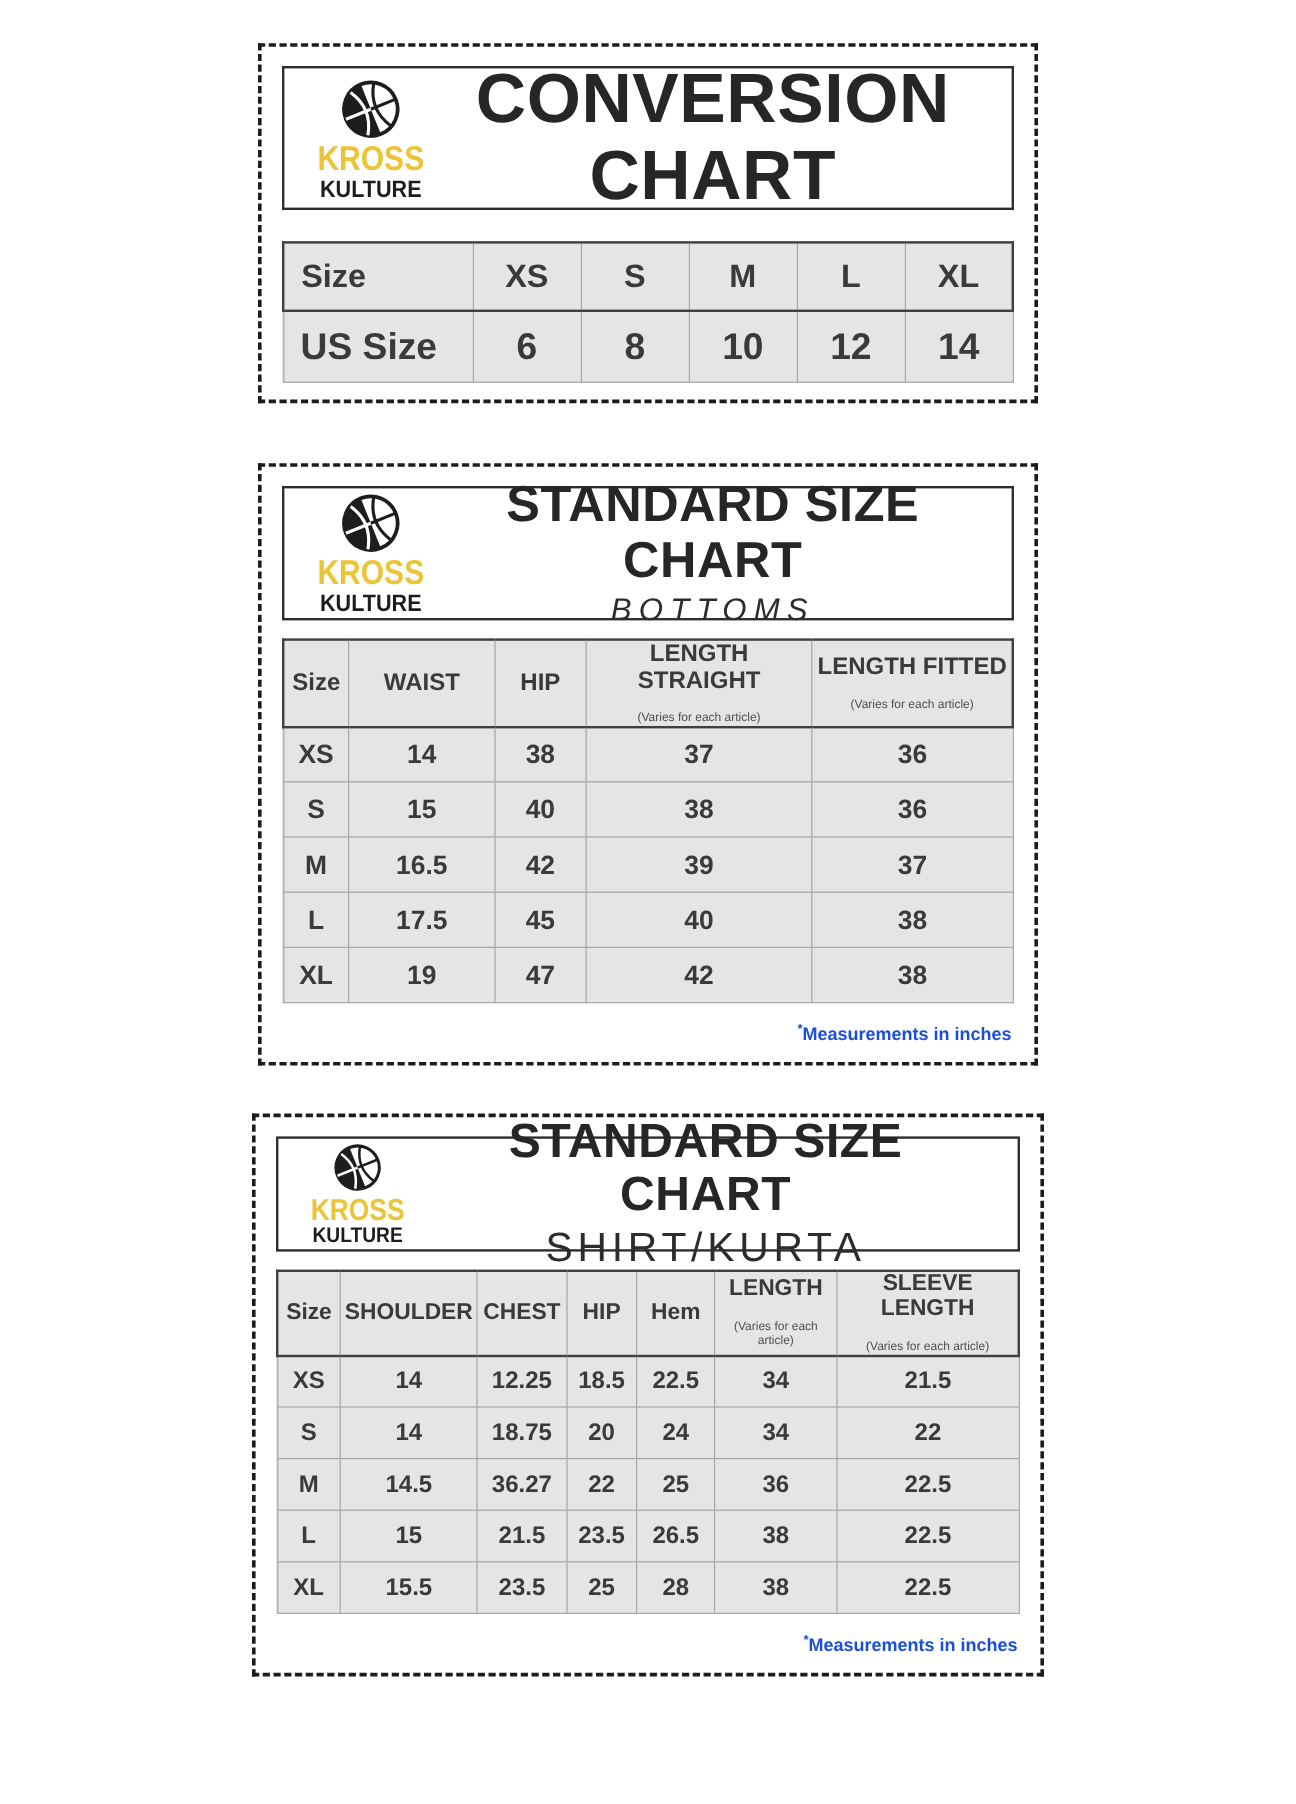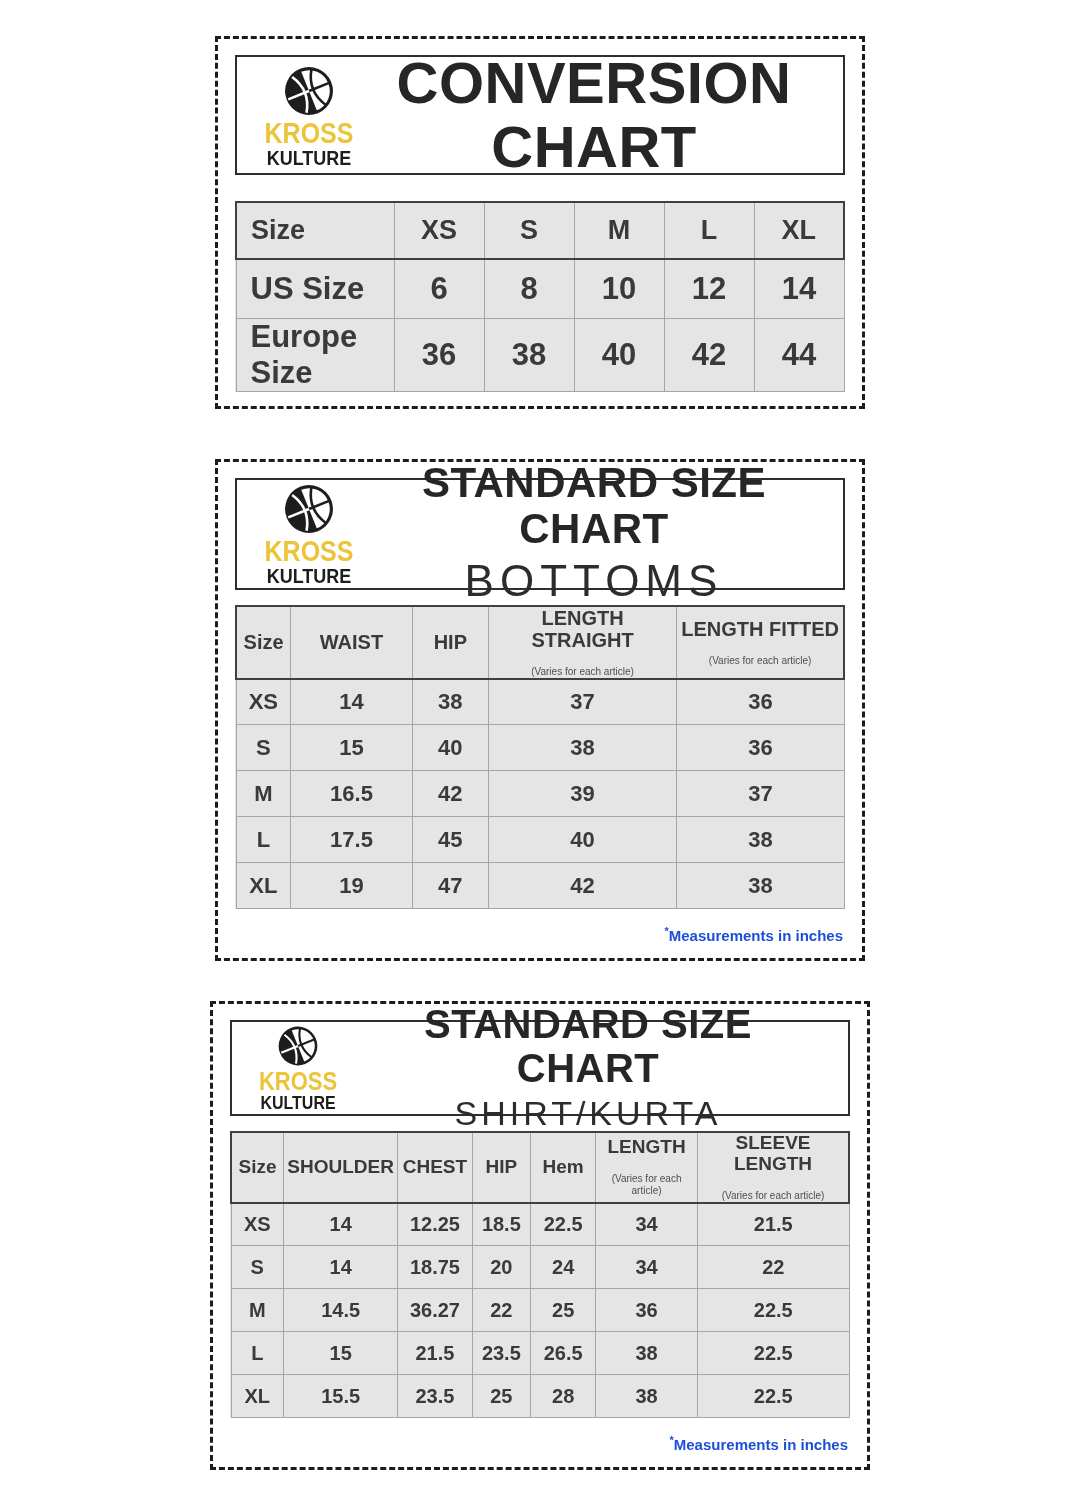--- a/index.html
+++ b/index.html
@@ -56,21 +56,21 @@
   .title {
     font-weight:700; color:#262626; letter-spacing:0.5px;
     line-height:1.1;
   }
   .panel-1 .title { font-size:58px; }
   .panel-2 .title { font-size:42px; }
   .panel-3 .title { font-size:40px; }
   .subtitle {
     font-weight:400; color:#2c2c2c; line-height:1.15; margin-top:4px;
   }
-  .panel-2 .subtitle { font-size:44px; letter-spacing:6px; }
+  .panel-2 .subtitle { font-size:26px; letter-spacing:6px;font-style:italic; }
   .panel-3 .subtitle { font-size:34px; letter-spacing:4px; }
 
   .table-wrap { margin-top:26px; }
   .panel-2 .table-wrap, .panel-3 .table-wrap { margin-top:15px; }
 
   table.size-table {
     border-collapse:collapse; width:100%; table-layout:fixed;
     background:#e5e5e5;
   }
   .size-table th, .size-table td {
@@ -174,28 +174,20 @@
         </thead>
         <tbody>
           <tr>
             <th class="row-label">US Size</th>
             <td>6</td>
             <td>8</td>
             <td>10</td>
             <td>12</td>
             <td>14</td>
           </tr>
-          <tr>
-            <th class="row-label">Europe Size</th>
-            <td>36</td>
-            <td>38</td>
-            <td>40</td>
-            <td>42</td>
-            <td>44</td>
-          </tr>
         </tbody>
       </table>
     </div>
 </section>
 
 <section class="panel panel-2">
   <div class="header-box">
     <div class="logo">
       <svg viewBox="0 0 100 100" aria-hidden="true">
         <g transform="rotate(-22 50 50)">

